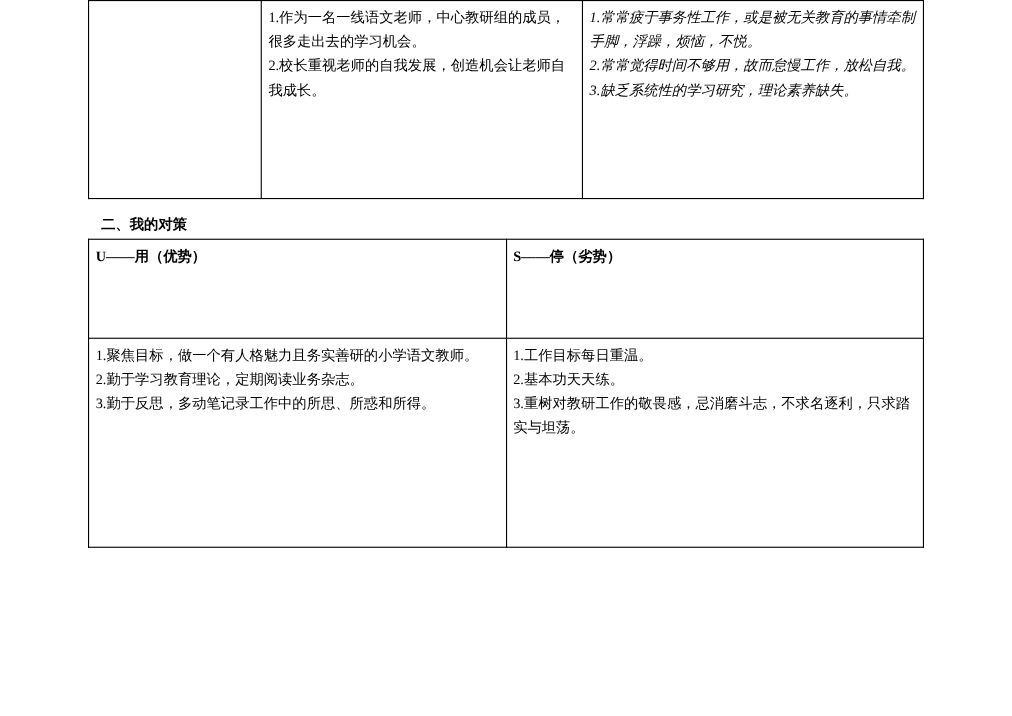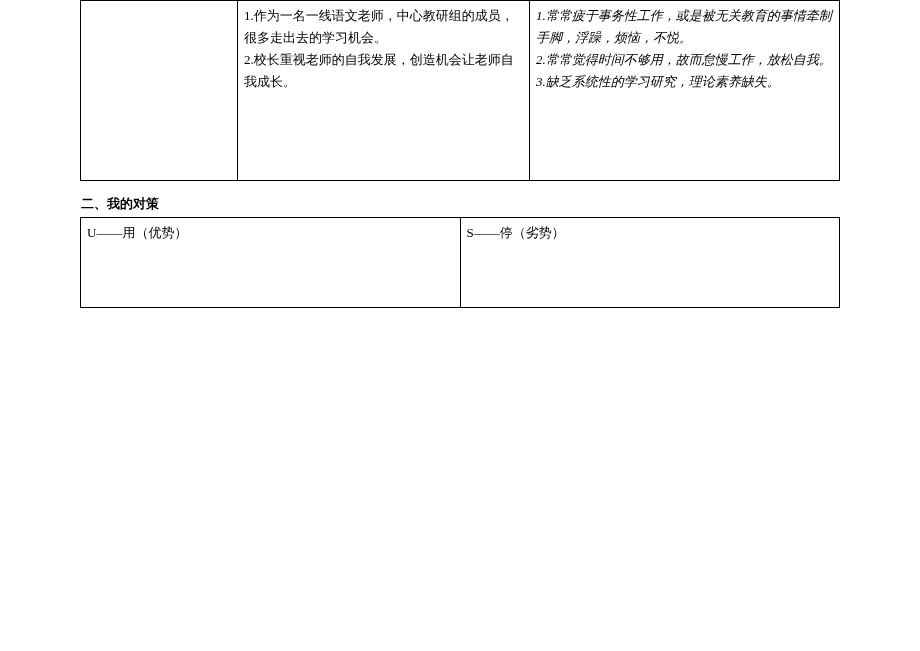--- a/index.html
+++ b/index.html
@@ -36,33 +36,33 @@
     .table1 .col2 {
       width: 292px;
     }
     .table1 .col3 {
       width: auto;
     }
     .table1-row {
       height: 180px;
     }
     .section-title {
-      margin: 14px 0 4px 1px;
+      margin: 14px 0 4px 12px;
       font-size: 13px;
       font-weight: bold;
     }
     .table2 .col1 {
       width: 50%;
     }
     .table2 .col2 {
       width: 50%;
     }
     .table2-header td {
       height: 90px;
-      font-weight: normal;
+      font-weight: bold;
       margin-left: 32px;
     }
     .table2-body td {
       height: 190px;
     }
   </style>
 </head>
 <body>
 
 <div class="page">
@@ -90,16 +90,24 @@
   <table class="table2">
     <colgroup>
       <col class="col1">
       <col class="col2">
     </colgroup>
     <tbody>
         <tr class="table2-header">
       <td style="white-space: pre-wrap;">U——用（优势）</td>
       <td style="white-space: pre-wrap;">S——停（劣势）</td>
     </tr>
+    <tr class="table2-body">
+      <td style="white-space: pre-wrap;">1.聚焦目标，做一个有人格魅力且务实善研的小学语文教师。
+2.勤于学习教育理论，定期阅读业务杂志。
+3.勤于反思，多动笔记录工作中的所思、所惑和所得。</td>
+      <td style="white-space: pre-wrap;">1.工作目标每日重温。
+2.基本功天天练。
+3.重树对教研工作的敬畏感，忌消磨斗志，不求名逐利，只求踏实与坦荡。</td>
+    </tr>
   </tbody>
     </table>
 
 </div>
 
 </body></html>

